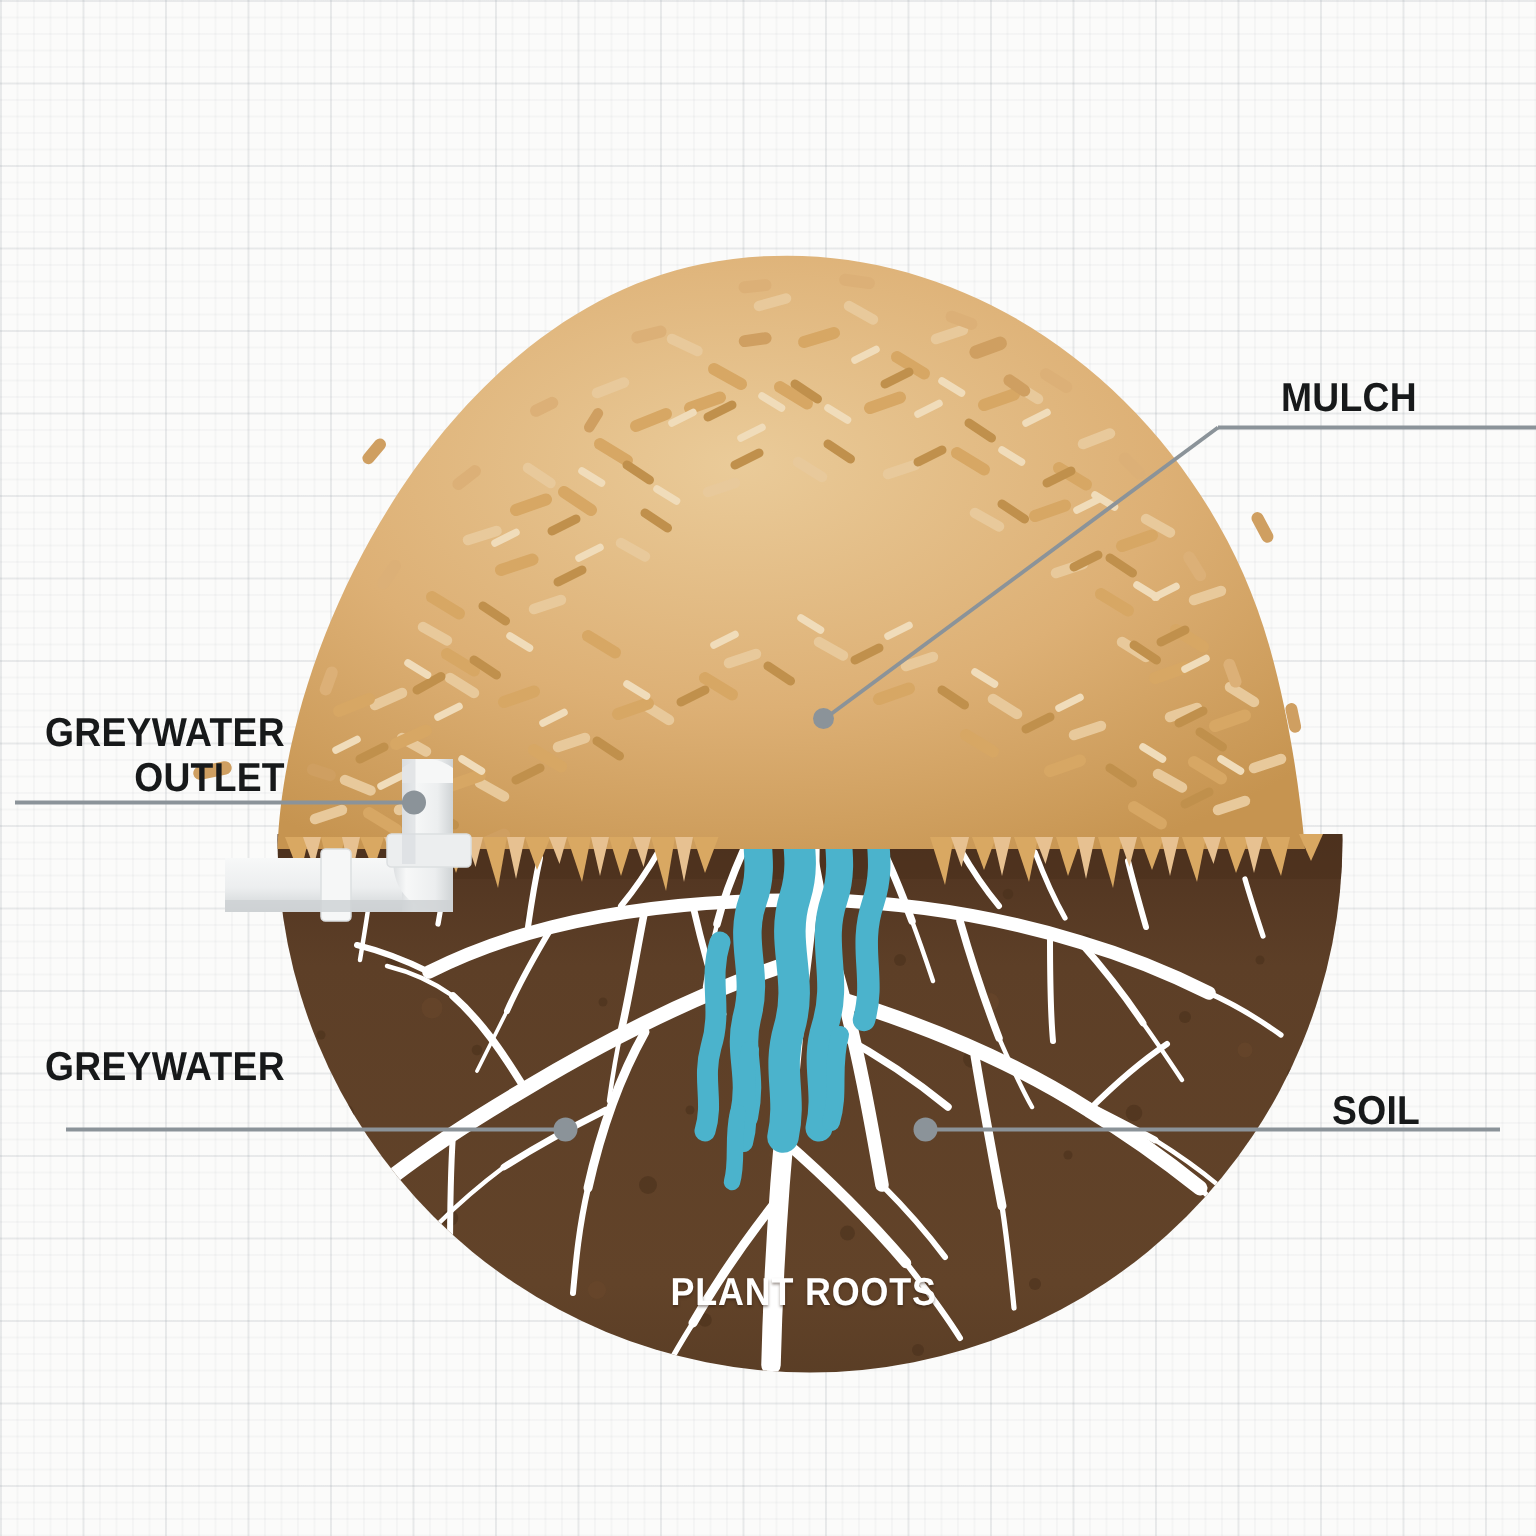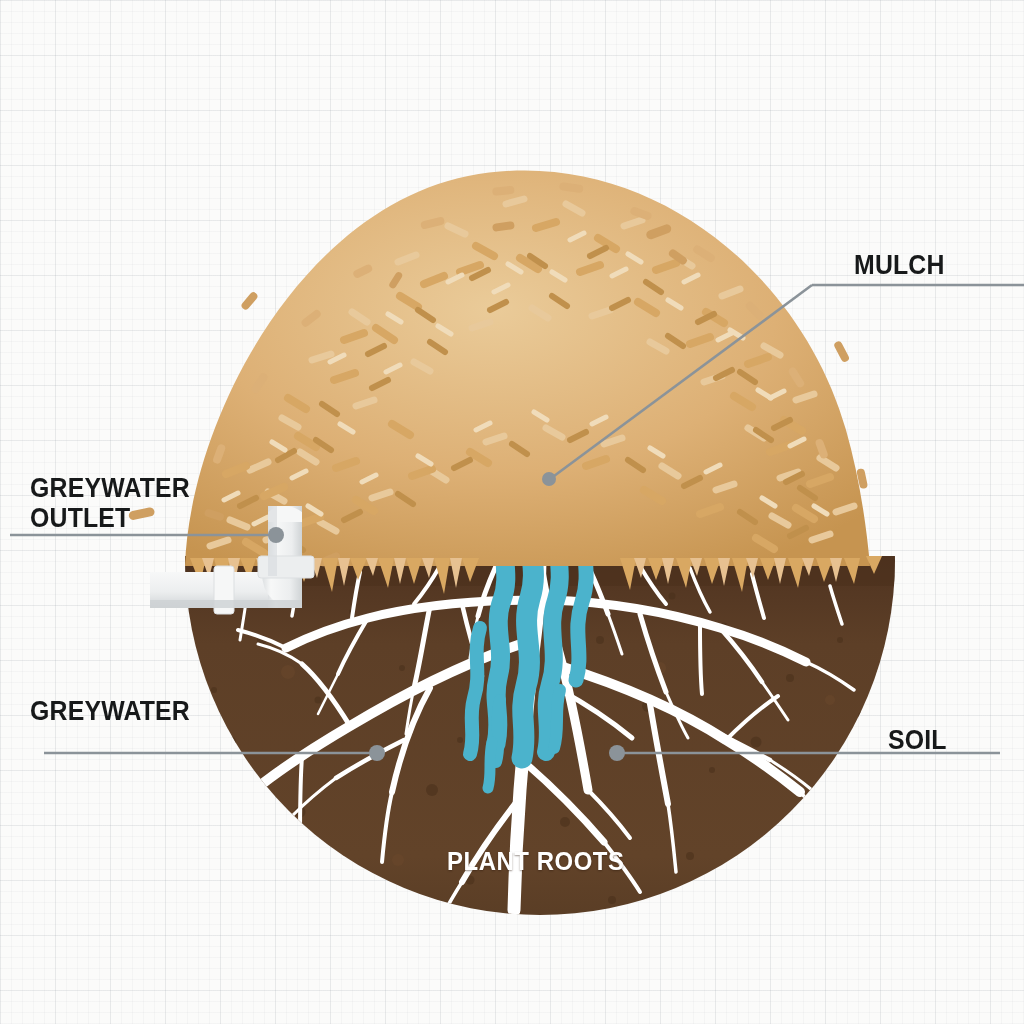--- a/index.html
+++ b/index.html
@@ -14,20 +14,21 @@
     position:relative;
     width:1024px;height:1024px;
     background-color:#fbfbfa;
     background-image:
       linear-gradient(to right, rgba(120,130,140,0.10) 1px, transparent 1px),
       linear-gradient(to bottom, rgba(120,130,140,0.10) 1px, transparent 1px),
       linear-gradient(to right, rgba(120,130,140,0.05) 1px, transparent 1px),
       linear-gradient(to bottom, rgba(120,130,140,0.05) 1px, transparent 1px);
     background-size:55px 55px,55px 55px,11px 11px,11px 11px;
     background-position:0 0,0 0,0 0,0 0;
+    text-align:right;
   }
   #art{position:absolute;left:0;top:0;width:1024px;height:1024px;}
 
   .label{
     position:absolute;
     font-weight:bold;
     letter-spacing:0.2px;
     color:#1a1a1a;
     font-size:27px;
     line-height:30px;

